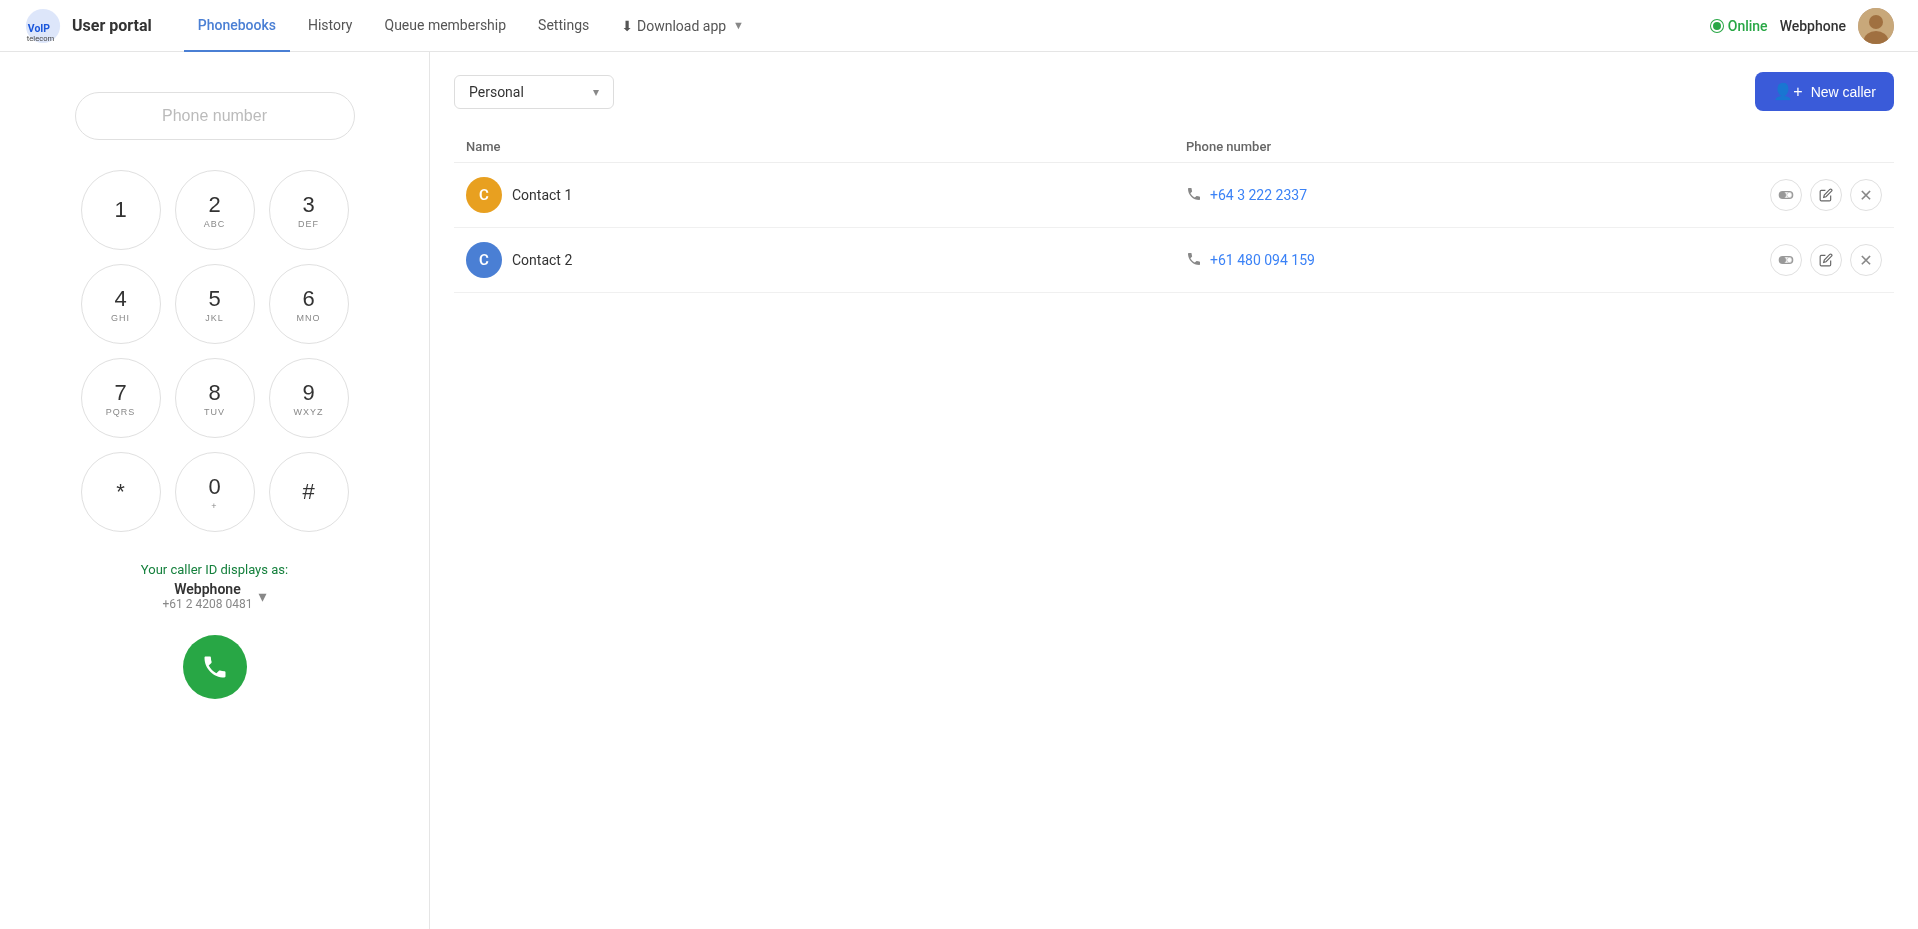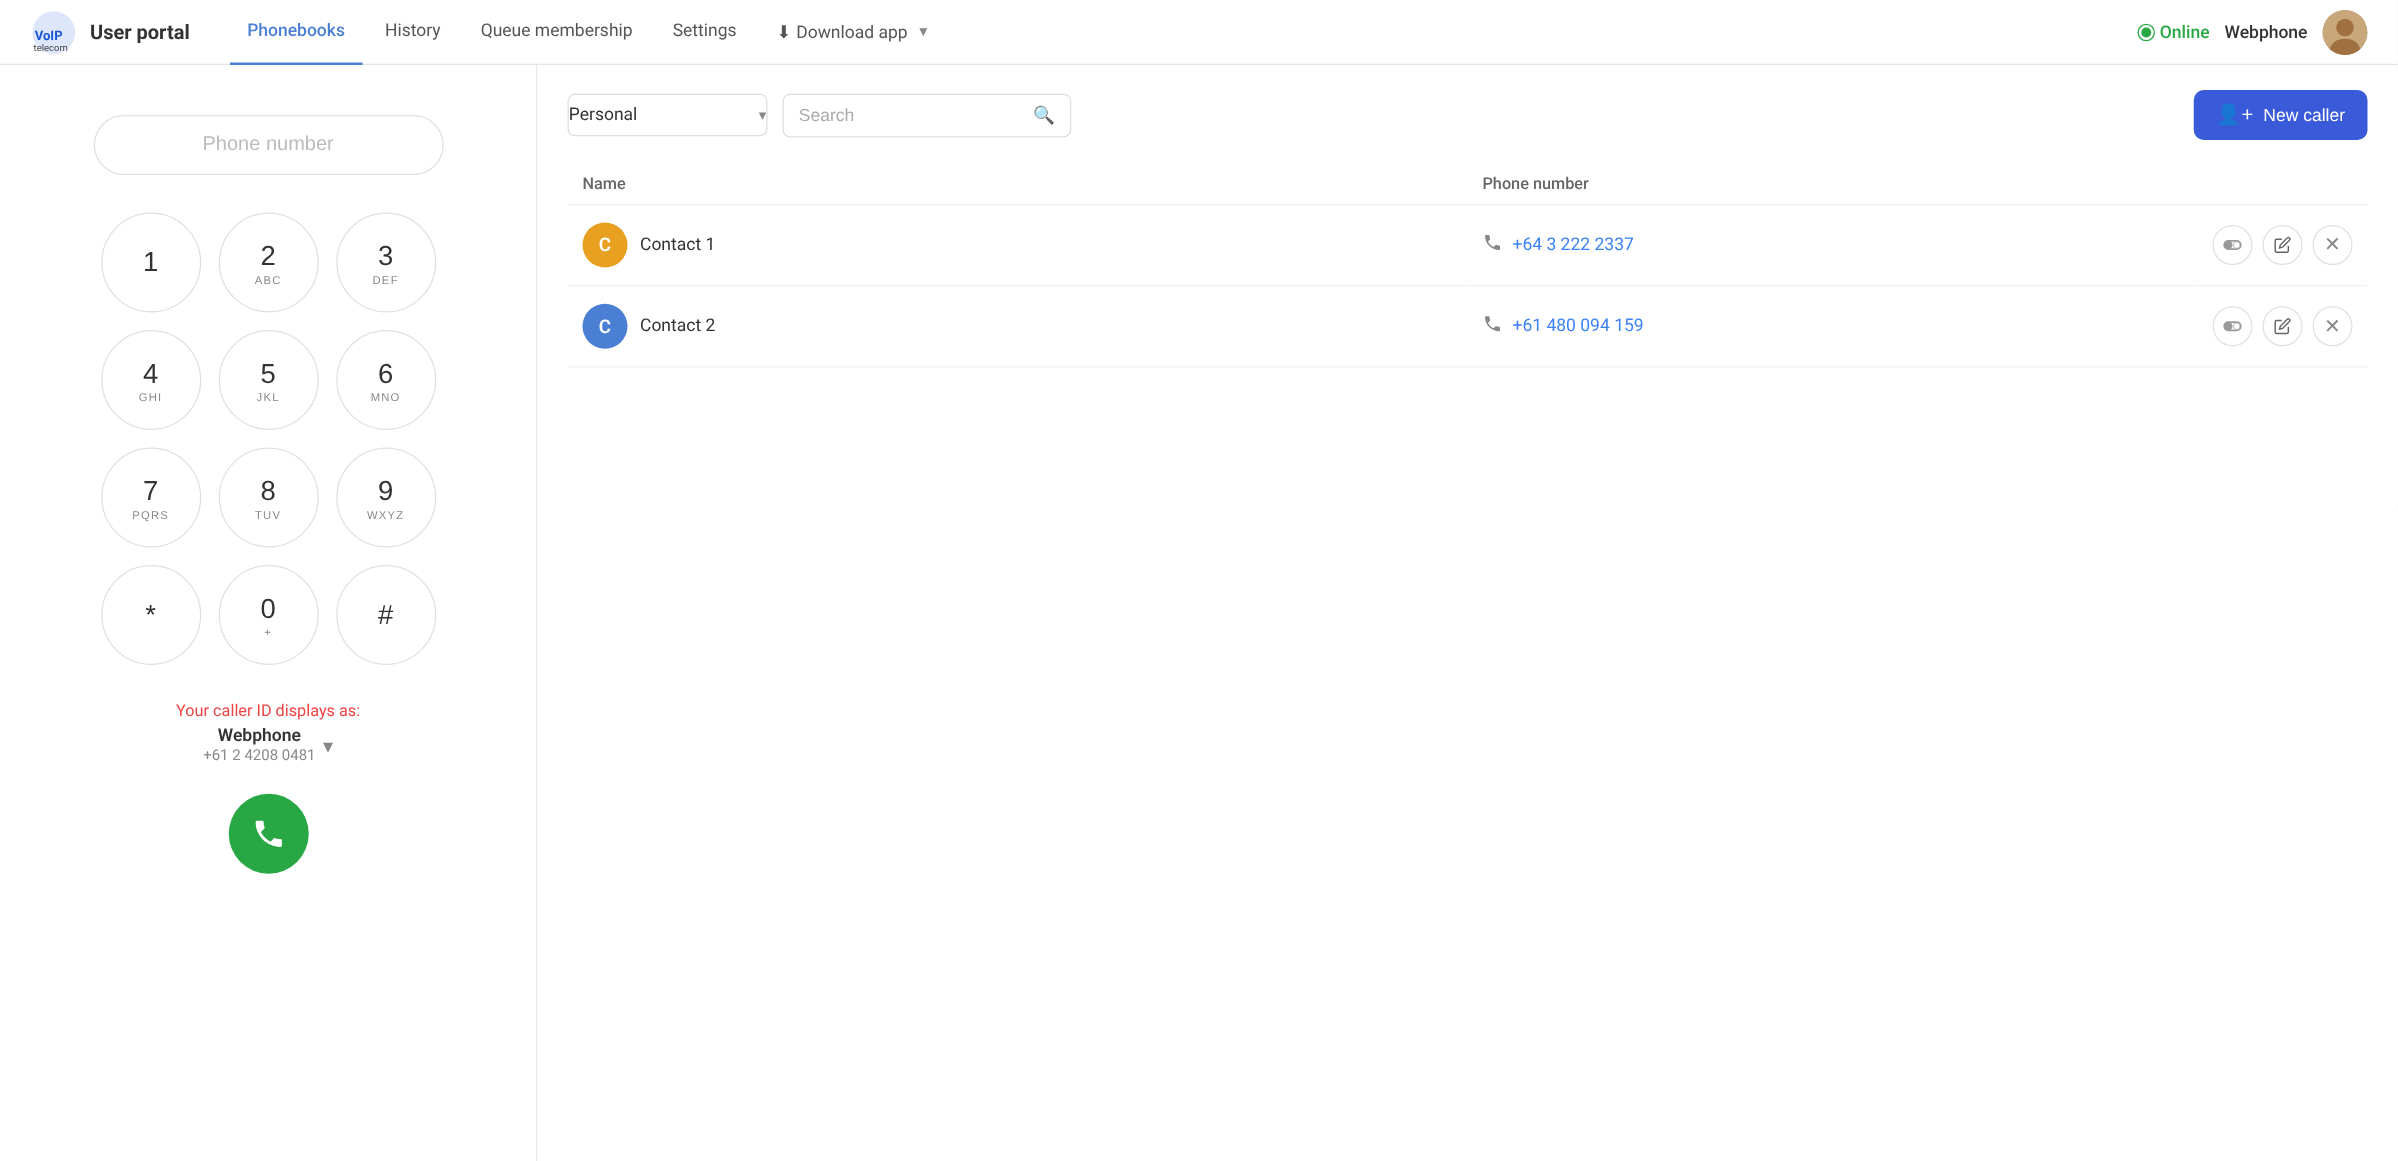--- a/index.html
+++ b/index.html
@@ -165,21 +165,21 @@
       margin-top: 1px;
       font-weight: 400;
     }
 
     .caller-id-section {
       text-align: center;
       margin-bottom: 24px;
     }
     .caller-id-label {
       font-size: 13px;
-      color: #ef4444;
+      color: #15803d;
       margin-bottom: 4px;
     }
     .caller-id-name {
       font-size: 14px;
       font-weight: 600;
       color: #333;
     }
     .caller-id-number {
       font-size: 12px;
       color: #888;
@@ -221,21 +221,21 @@
       align-items: center;
       gap: 12px;
       margin-bottom: 20px;
     }
 
     .phonebook-select {
       display: flex;
       align-items: center;
       border: 1px solid #ddd;
       border-radius: 6px;
-      padding: 8px 0;
+      padding: 8px 14px;
       background: #fff;
       cursor: pointer;
       font-size: 14px;
       color: #333;
       gap: 8px;
       min-width: 160px;
       justify-content: space-between;
     }
     .phonebook-select .chevron { color: #888; font-size: 12px; }
 
@@ -465,24 +465,20 @@
   </div>
 
   <div class="right-panel">
 
     <div class="phonebook-toolbar">
       <div class="phonebook-select">
         <span>Personal</span>
         <span class="chevron">▾</span>
       </div>
 
-      <div class="search-box">
-        <input type="text" placeholder="Search" style="">
-        <span class="search-icon">🔍</span>
-      </div>
 
       <button class="new-contact-btn">
         <span style="font-size:16px;">👤+</span>
         <span>New caller</span>
       </button>
     </div>
 
     <table class="contacts-table">
       <thead>
         <tr>

